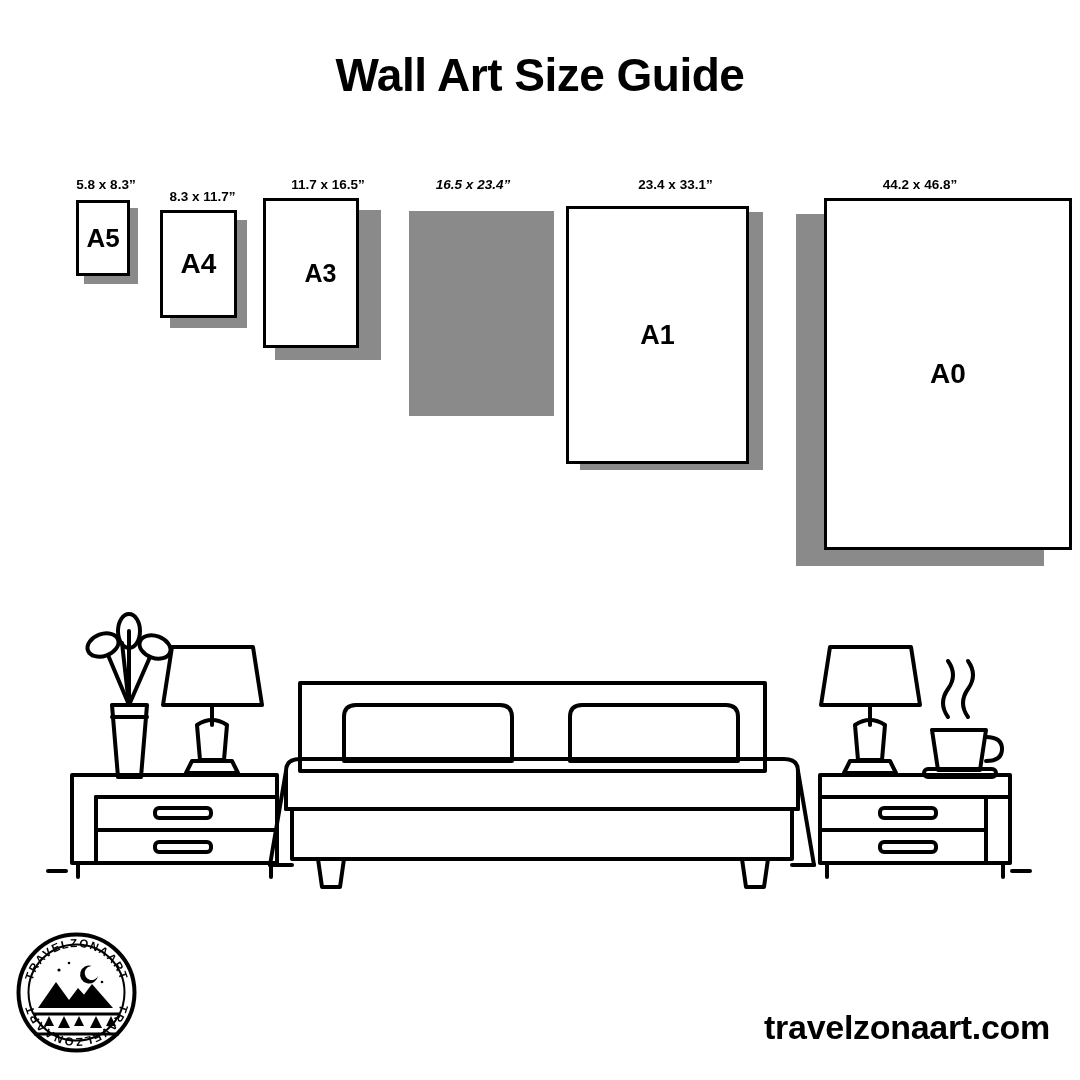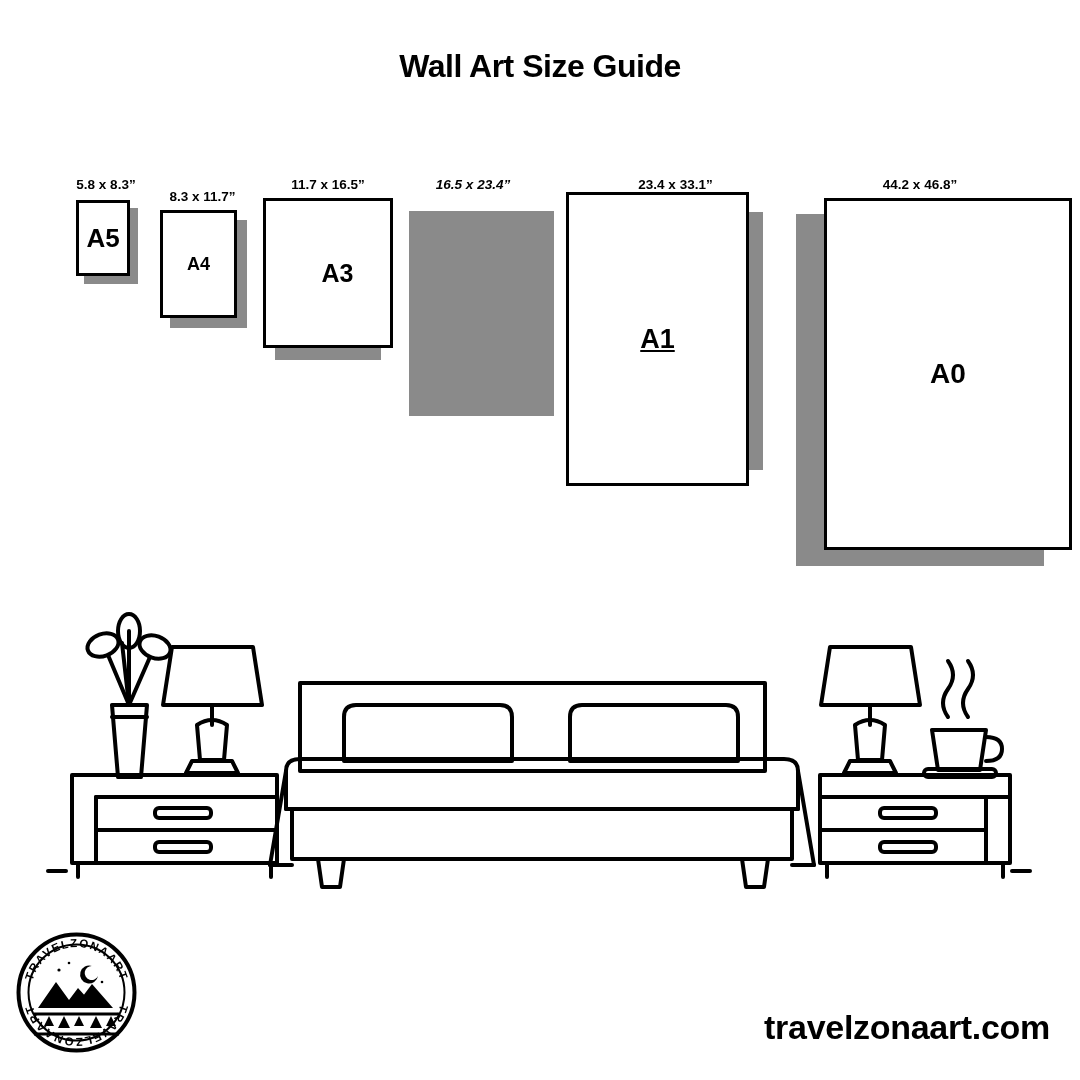--- a/index.html
+++ b/index.html
@@ -15,21 +15,21 @@
     overflow: hidden;
   }
 
   
   .title {
     position: absolute;
     top: 48px;
     left: 0;
     width: 1080px;
     text-align: center;
-    font-size: 32px;
+    font-size: 46px;
     font-weight: bold;
     letter-spacing: -0.5px;
     color: #000;
   }
 
   
   .frames-area {
     position: absolute;
     left: 0;
     top: 170px;
@@ -107,41 +107,41 @@
     <div class="frame-shadow" style="left:28px; top:38px; width:54px; height:76px;"></div>
     <div class="frame-box" style="left:20px; top:30px; width:54px; height:76px;">
       <span class="frame-name" style="font-size:26px;">A5</span>
     </div>
   </div>
 
   <div class="frame-group" style="left:145px; top:0px; width:125px; height:160px;margin-top:12px;">
     <div class="frame-label" style="top:7px; left:-5px; width:125px;">8.3 x 11.7”</div>
     <div class="frame-shadow" style="left:25px; top:38px; width:77px; height:108px;"></div>
     <div class="frame-box" style="left:15px; top:28px; width:77px; height:108px;">
-      <span class="frame-name" style="font-size:18px;">A4</span>
+      <span class="frame-name" style="font-size:28px;">A4</span>
     </div>
   </div>
 
   <div class="frame-group" style="left:255px; top:0px; width:160px; height:210px;">
     <div class="frame-label" style="top:7px; left:-2px; width:150px;">11.7 x 16.5”</div>
     <div class="frame-shadow" style="left:20px; top:40px; width:106px; height:150px;"></div>
-    <div class="frame-box" style="left:8px; top:28px; width:130px; height:150px;padding-left:19px;">
+    <div class="frame-box" style="left:8px; top:28px; width:96px; height:150px;padding-left:19px;">
       <span class="frame-name" style="font-size:25px;">A3</span>
     </div>
   </div>
 
   <div class="frame-group" style="left:388px; top:0px; width:200px; height:260px;font-style:italic;">
     <div class="frame-label" style="top:7px; left:0px; width:170px;">16.5 x 23.4”</div>
     <div class="frame-shadow" style="left:21px; top:41px; width:145px; height:205px;"></div>
   </div>
 
   <div class="frame-group" style="left:558px; top:0px; width:250px; height:330px;">
     <div class="frame-label" style="top:7px; left:0px; width:235px;">23.4 x 33.1”</div>
     <div class="frame-shadow" style="left:22px; top:42px; width:183px; height:258px;"></div>
-    <div class="frame-box" style="left:8px; top:22px; width:183px; height:294px;text-decoration:underline;">
+    <div class="frame-box" style="left:8px; top:36px; width:183px; height:258px;">
       <span class="frame-name" style="font-size:27px;">A1</span>
     </div>
   </div>
 
   <div class="frame-group" style="left:770px; top:0px; width:280px; height:420px;">
     <div class="frame-label" style="top:7px; left:25px; width:250px;">44.2 x 46.8”</div>
     <div class="frame-shadow" style="left:26px; top:44px; width:248px; height:352px;"></div>
     <div class="frame-box" style="left:10px; top:28px; width:248px; height:352px;margin-left:44px;">
       <span class="frame-name" style="font-size:28px;">A0</span>
     </div>

